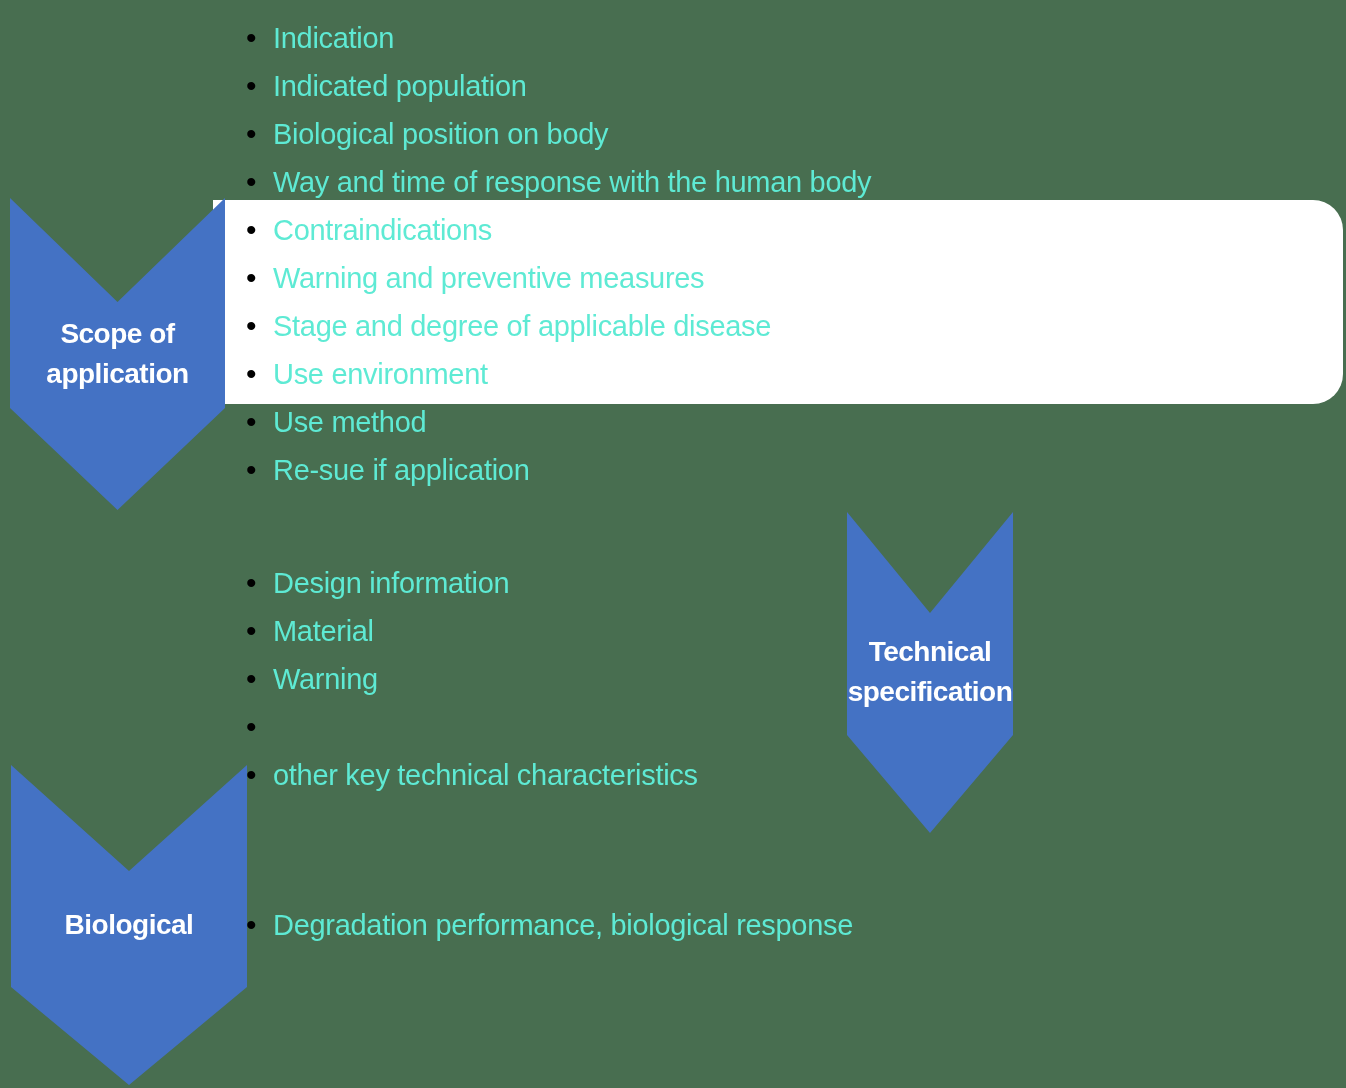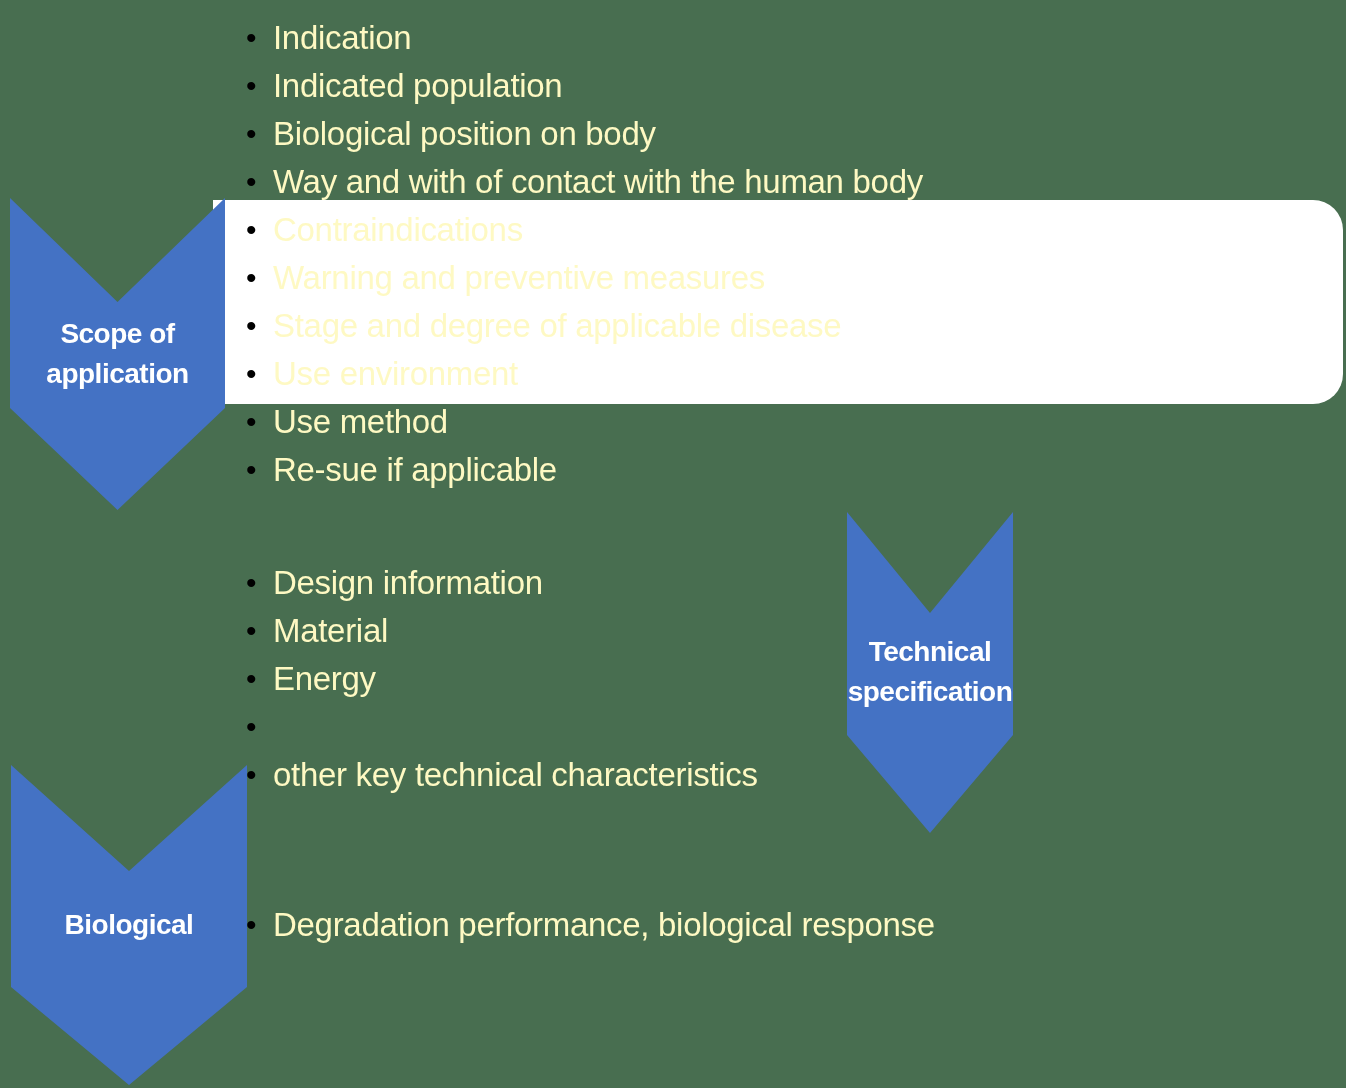--- a/index.html
+++ b/index.html
@@ -76,22 +76,22 @@
     height: 48px;
   }
   .bullet {
     flex: 0 0 auto;
     width: 27px;
     font-size: 30px;
     color: #000000;
     line-height: 48px;
   }
   .item-text {
-    font-size: 33px;
-    color: #fef9c3;
+    font-size: 29px;
+    color: #5eead4;
     white-space: nowrap;
     letter-spacing: -0.3px;
   }
 </style>
 </head>
 <body>
 
 <div class="canvas">
 
   <div class="highlight-box"></div>
@@ -133,21 +133,21 @@
     <div class="row">
       <span class="bullet">•</span>
       <span class="item-text">Indicated population</span>
     </div>
     <div class="row">
       <span class="bullet">•</span>
       <span class="item-text">Biological position on body</span>
     </div>
     <div class="row">
       <span class="bullet">•</span>
-      <span class="item-text">Way and with of contact with the human body</span>
+      <span class="item-text">Way and time of response with the human body</span>
     </div>
     <div class="row">
       <span class="bullet">•</span>
       <span class="item-text">Contraindications</span>
     </div>
     <div class="row">
       <span class="bullet">•</span>
       <span class="item-text">Warning and preventive measures</span>
     </div>
     <div class="row">
@@ -157,36 +157,36 @@
     <div class="row">
       <span class="bullet">•</span>
       <span class="item-text">Use environment</span>
     </div>
     <div class="row">
       <span class="bullet">•</span>
       <span class="item-text">Use method</span>
     </div>
     <div class="row">
       <span class="bullet">•</span>
-      <span class="item-text">Re-sue if applicable</span>
+      <span class="item-text">Re-sue if application</span>
     </div>
   </div>
 
   <div class="list list-technical">
     <div class="row">
       <span class="bullet">•</span>
       <span class="item-text">Design information</span>
     </div>
     <div class="row">
       <span class="bullet">•</span>
       <span class="item-text">Material</span>
     </div>
     <div class="row">
       <span class="bullet">•</span>
-      <span class="item-text">Energy</span>
+      <span class="item-text">Warning</span>
     </div>
     <div class="row">
       <span class="bullet">•</span>
     </div>
     <div class="row">
       <span class="bullet">•</span>
       <span class="item-text">other key technical characteristics</span>
     </div>
   </div>
 

